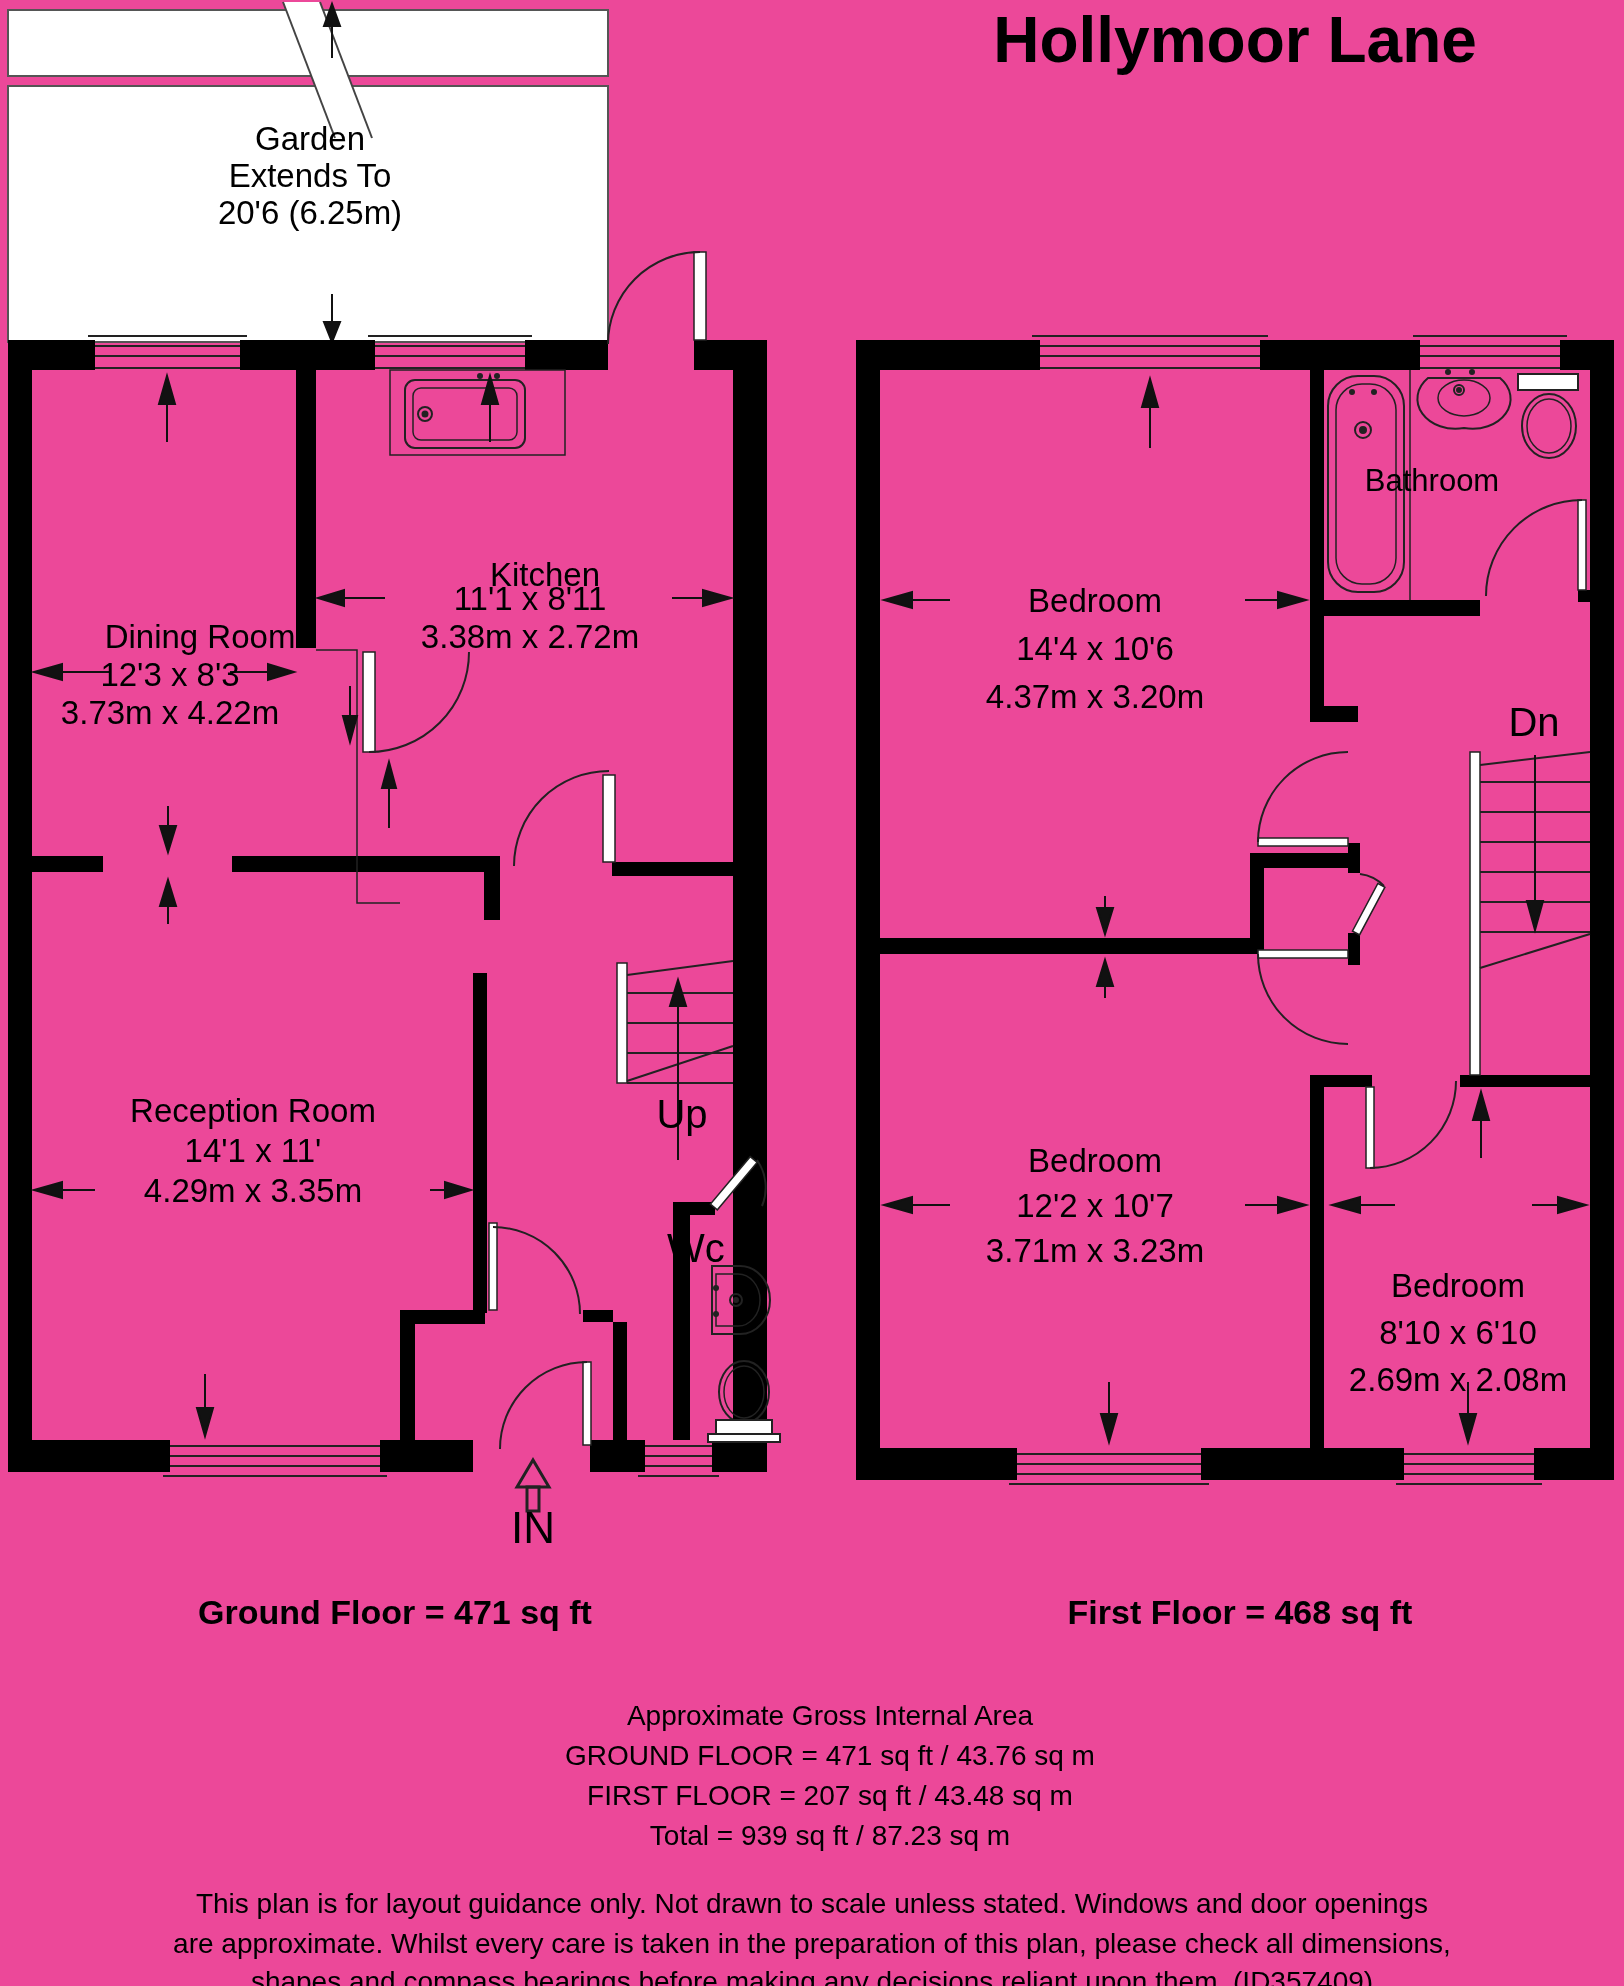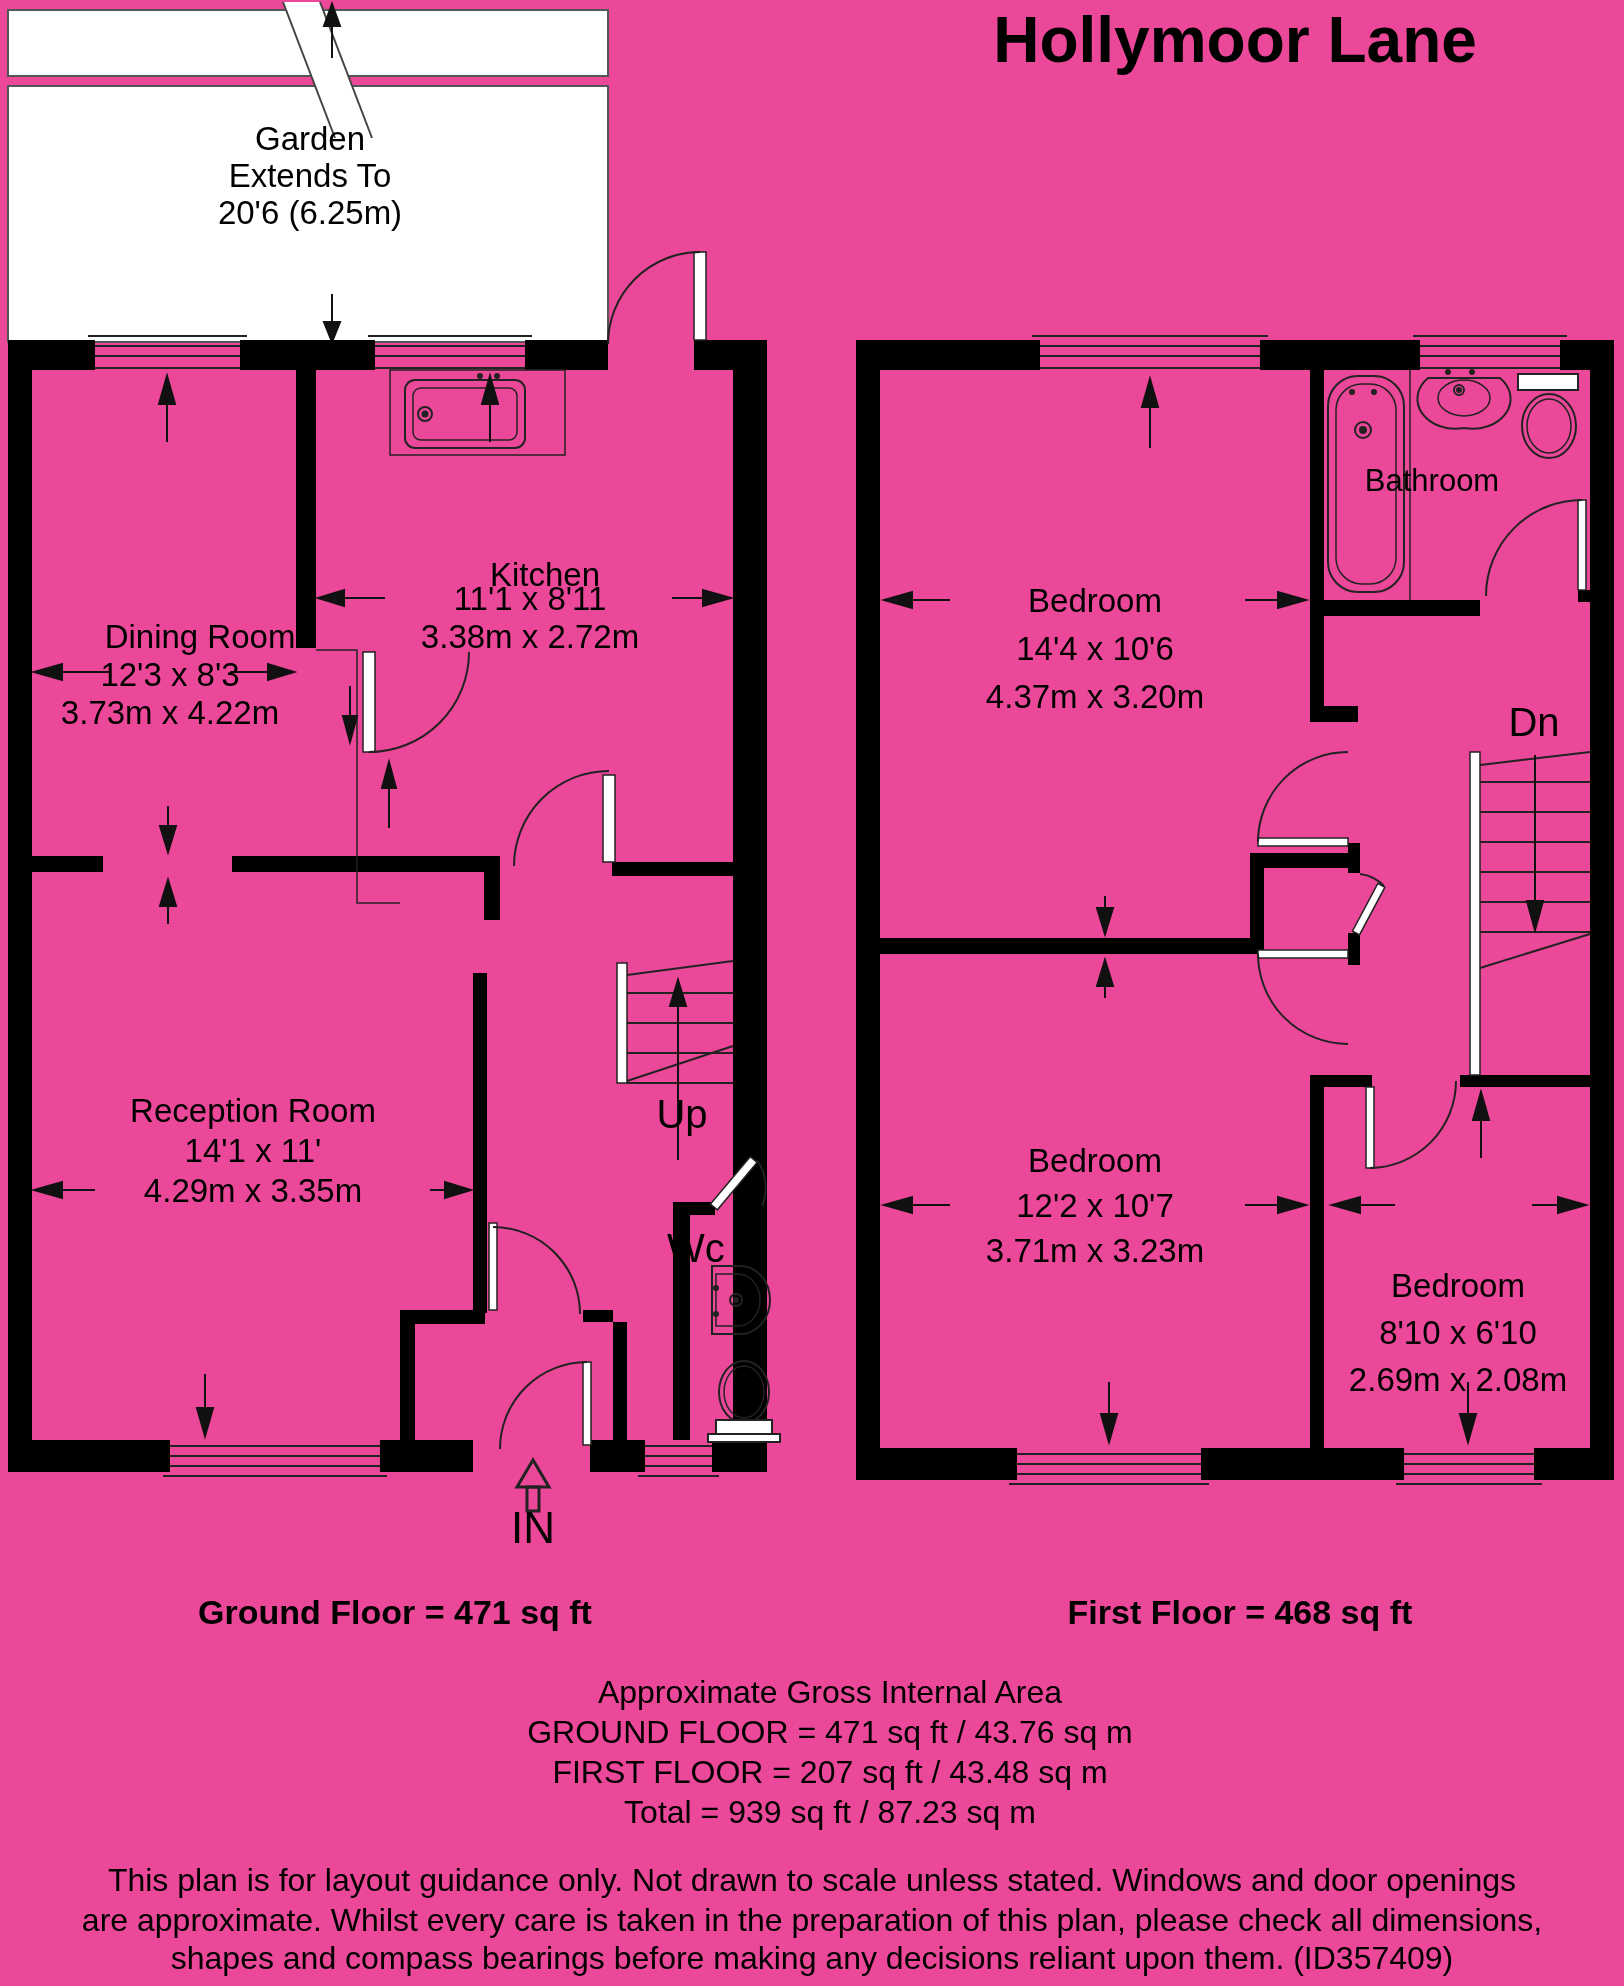--- a/index.html
+++ b/index.html
@@ -7,21 +7,21 @@
         font-family:"Liberation Sans",sans-serif;color:#000;}
   svg{position:absolute;left:0;top:0;}
   .lbl{position:absolute;transform:translate(-50%,-50%);white-space:nowrap;
        font-family:"Liberation Sans",sans-serif;color:#000;text-align:center;line-height:1;}
   .t64{font-size:64px;font-weight:bold;}
   .t34{font-size:33px;}
   .t40{font-size:40px;}
   .t46{font-size:44px;}
   .t32{font-size:31px;}
   .tft{font-size:34px;font-weight:bold;}
-  .t28{font-size:32px;}
+  .t28{font-size:28px;margin-top:24px;}
 </style>
 </head>
 <body>
 
 <div id="page">
 
 <svg width="1624" height="1986" viewBox="0 0 1624 1986">
 
   <g stroke="#555" fill="none" stroke-width="2">
     <rect x="8" y="10" width="600" height="66" fill="#fff"></rect>

